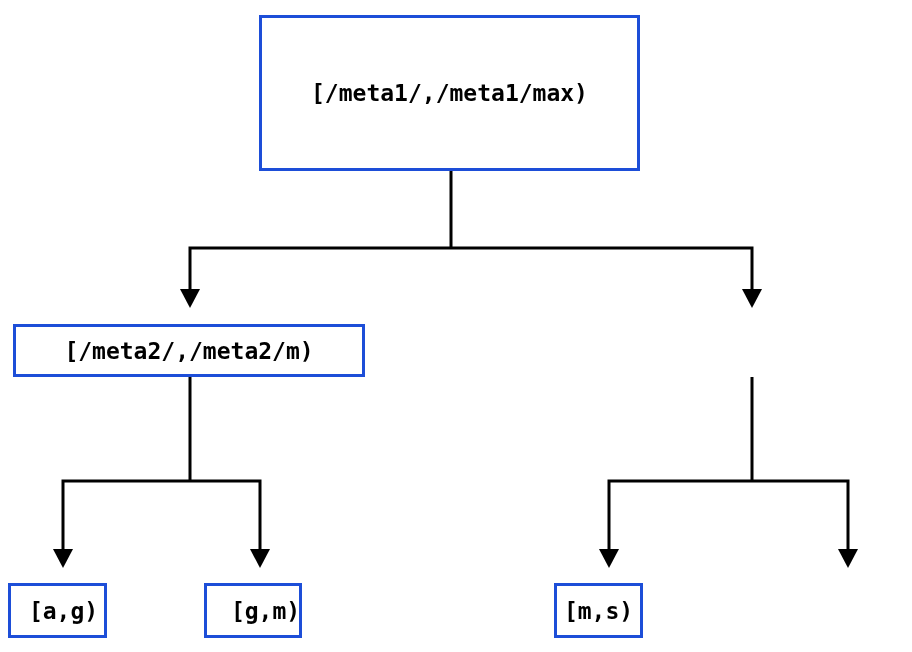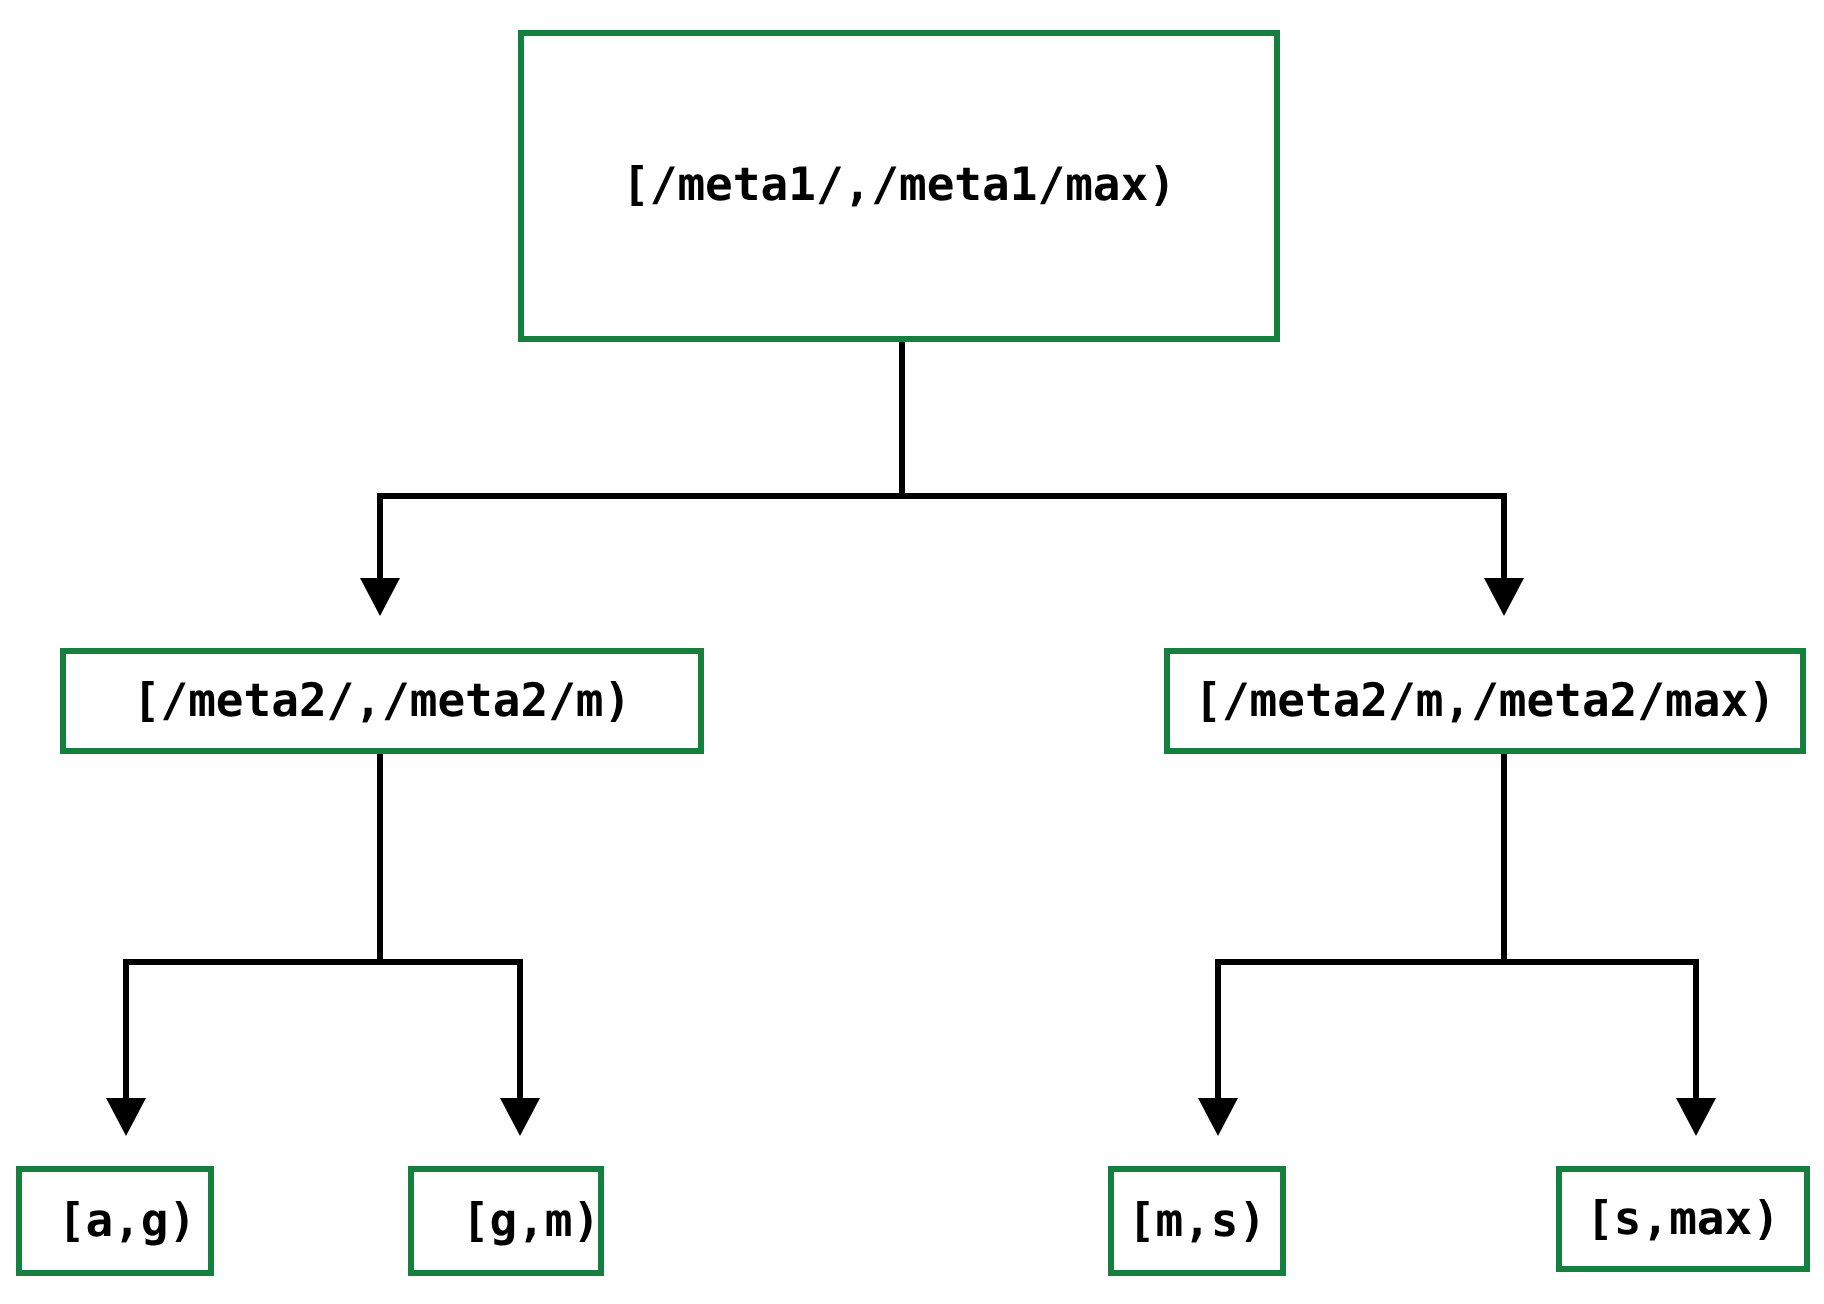--- a/index.html
+++ b/index.html
@@ -19,34 +19,34 @@
     position: absolute;
     left: 0;
     top: 0;
     width: 912px;
     height: 652px;
     pointer-events: none;
   }
   .node {
     position: absolute;
     box-sizing: border-box;
-    border: 3px solid #15803d;
+    border: 3px solid #1d4ed8;
     background: #ffffff;
     display: flex;
     align-items: center;
     justify-content: center;
     color: #000000;
     font-family: "DejaVu Sans Mono", "Liberation Mono", monospace;
     font-size: 23px;
     font-weight: bold;
     white-space: nowrap;
     letter-spacing: 0;
   }
   .node-root      { left: 259px; top: 15px;  width: 381px; height: 156px; }
-  .node-mid-left  { left: 30px;  top: 324px; width: 322px; height: 53px; text-align: center;  }
+  .node-mid-left  { left: 13px;  top: 324px; width: 352px; height: 53px; text-align: center;  }
   .node-mid-right { left: 582px; top: 324px; width: 321px; height: 53px;  }
   .node-leaf-ag   { left: 8px;   top: 583px; width: 99px;  height: 55px; padding-left: 12px;  }
   .node-leaf-gm   { left: 204px; top: 583px; width: 98px;  height: 55px; padding-left: 25px;  }
   .node-leaf-ms   { left: 554px; top: 583px; width: 89px;  height: 55px;  }
   .node-leaf-smax { left: 778px; top: 583px; width: 127px; height: 53px;  }
 </style>
 </head>
 <body>
 
 <div class="canvas">
@@ -64,23 +64,21 @@
     <polygon points="53,549 73,549 63,568" fill="#000000"></polygon>
     <polygon points="250,549 270,549 260,568" fill="#000000"></polygon>
     <polygon points="599,549 619,549 609,568" fill="#000000"></polygon>
     <polygon points="838,549 858,549 848,568" fill="#000000"></polygon>
   </svg>
 
   <div class="node node-root">[/meta1/,/meta1/max)</div>
 
   <div class="node node-mid-left">[/meta2/,/meta2/m)</div>
 
-  <div class="node node-mid-right">[/meta2/m,/meta2/max)</div>
 
   <div class="node node-leaf-ag">[a,g)</div>
 
   <div class="node node-leaf-gm">[g,m)</div>
 
   <div class="node node-leaf-ms">[m,s)</div>
 
-  <div class="node node-leaf-smax">[s,max)</div>
 
 </div>
 
 </body></html>

